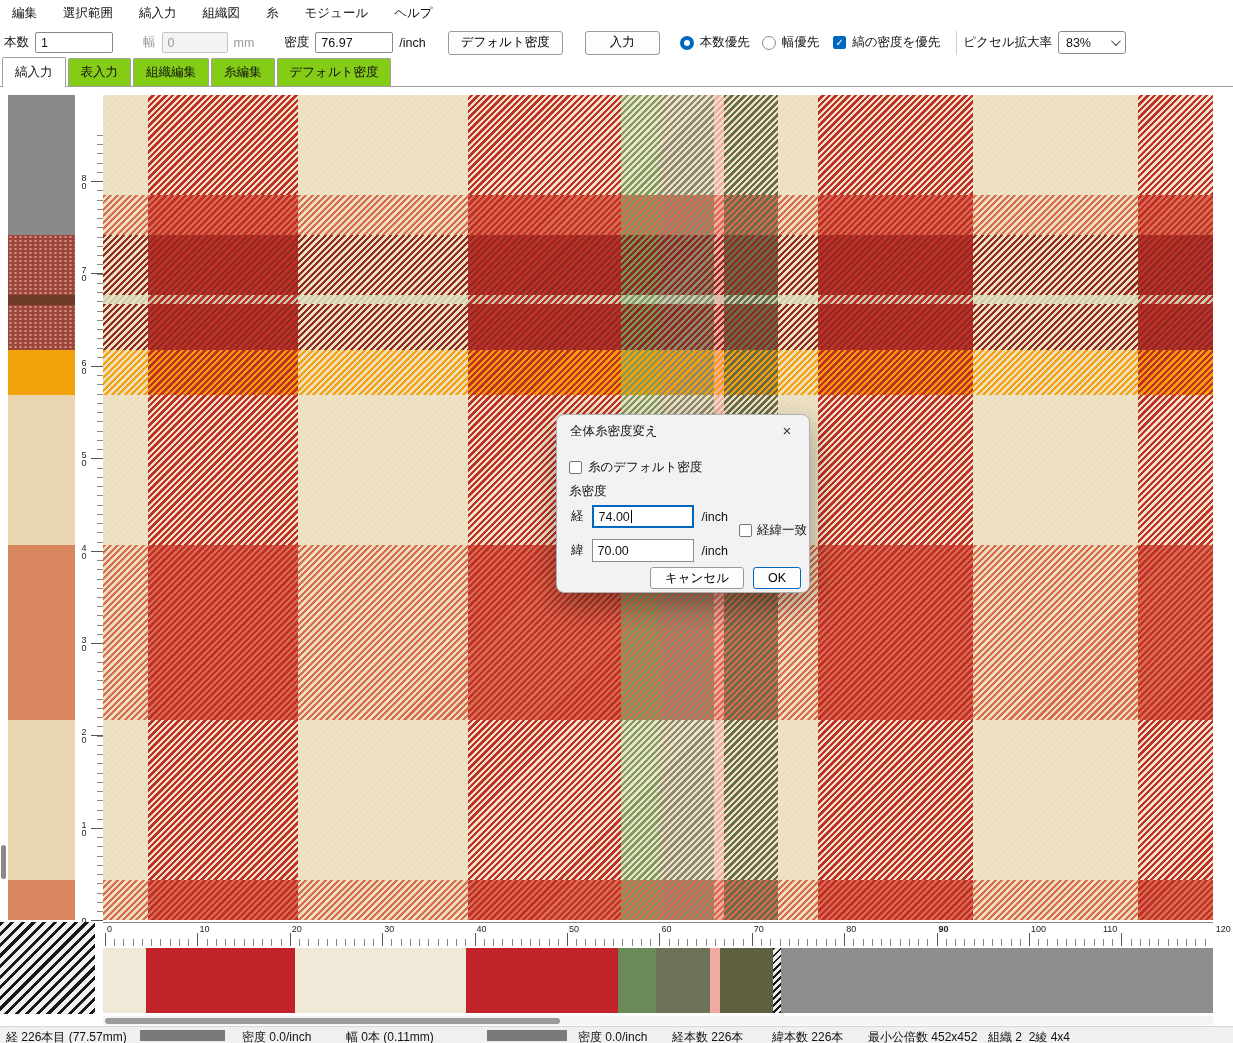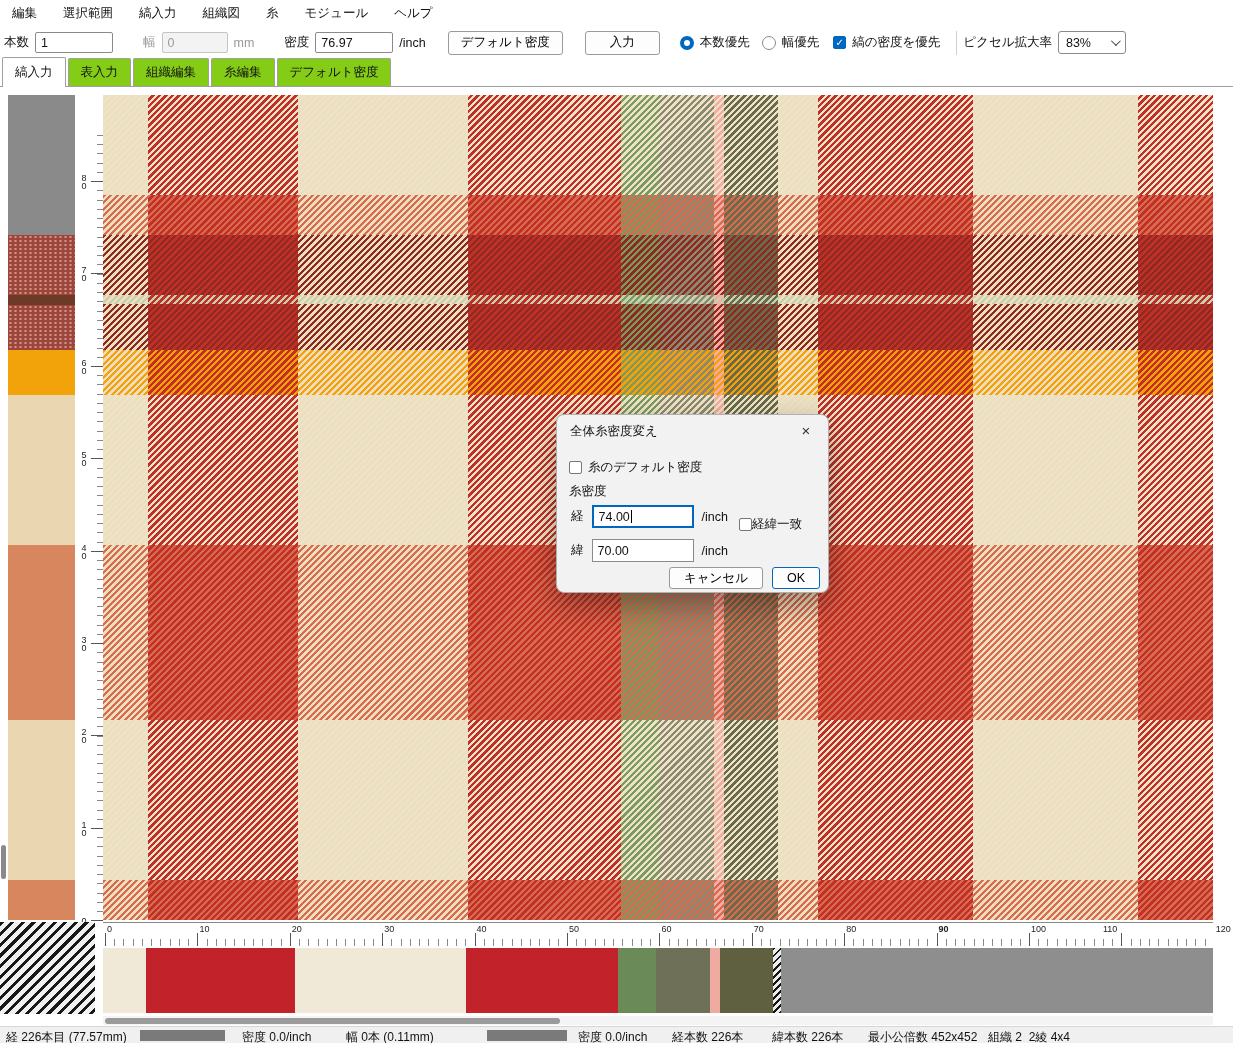--- a/index.html
+++ b/index.html
@@ -81,34 +81,34 @@
   .h-scroll-thumb{position:absolute;left:2px;top:1.5px;width:455px;height:6px;
     background:#9a9a9a;border-radius:3px;}
   
   .statusbar{position:absolute;left:0;top:1026px;width:100%;height:17px;background:#f0f0f0;
     border-top:1px solid #d6d6d6;font-size:12px;box-sizing:border-box;}
   .statusbar span{position:absolute;top:2px;white-space:nowrap;}
   .status-swatch{position:absolute;top:3px;height:11px;background:#7a7a7a;}
   
   .dialog{position:absolute;left:556px;top:414px;width:252px;height:177px;background:#f2f2f2;
     border:1px solid #b0b0b0;border-radius:8px;box-shadow:0 12px 30px rgba(0,0,0,.35);
-    z-index:50;padding-left:19px;}
+    z-index:50;}
   .dlg-title{position:absolute;left:13px;top:8px;}
   .dlg-close{position:absolute;right:5px;top:3px;width:34px;height:25px;display:flex;
     align-items:center;justify-content:center;font-size:15px;border-radius:5px;color:#333;}
   .dlg-check1{position:absolute;left:12px;top:44px;display:flex;align-items:center;gap:6px;}
   .dlg-group-label{position:absolute;left:12px;top:68px;}
   .dlg-row{position:absolute;left:14px;display:flex;align-items:center;gap:8px;}
   .dlg-input{width:102px;height:23px;border:1px solid #8a8a8a;background:#fff;
     display:flex;align-items:center;padding:0 5px;box-sizing:border-box;}
   .dlg-input.focused{border:2px solid #0067c0;}
   .caret{display:inline-block;width:1px;height:13px;background:#000;margin-left:1px;
     animation:blink 1.1s steps(1) infinite;}
   @keyframes blink{50%{opacity:0;}}
-  .dlg-match{position:absolute;left:182px;top:101px;display:flex;align-items:center;}
+  .dlg-match{position:absolute;left:182px;top:107px;display:flex;align-items:center;gap:5px;}
   .dlg-buttons{position:absolute;left:0;right:8px;top:152px;display:flex;
     justify-content:flex-end;gap:9px;}
   .dlg-btn{height:22px;border:1px solid #999;background:#fdfdfd;border-radius:3px;
     padding:0 14px;font-size:12.5px;font-family:inherit;cursor:default;}
   .dlg-btn.primary{border:1.5px solid #0067c0;}
 </style>
 </head>
 <body>
 
 <div class="menubar">

